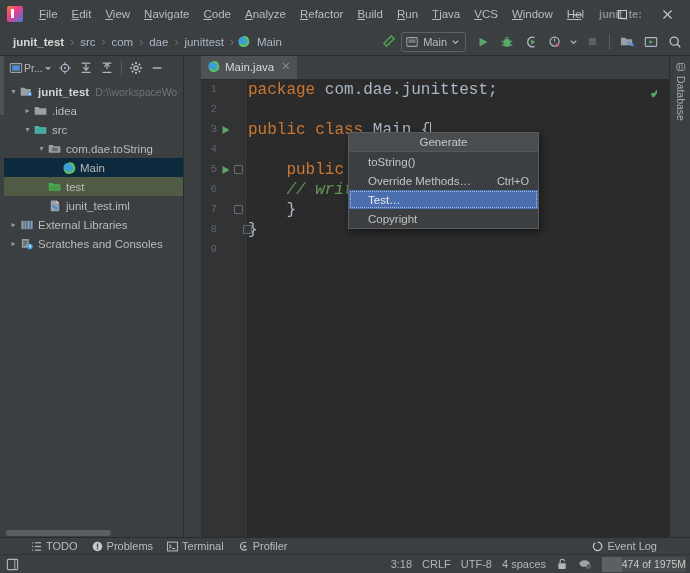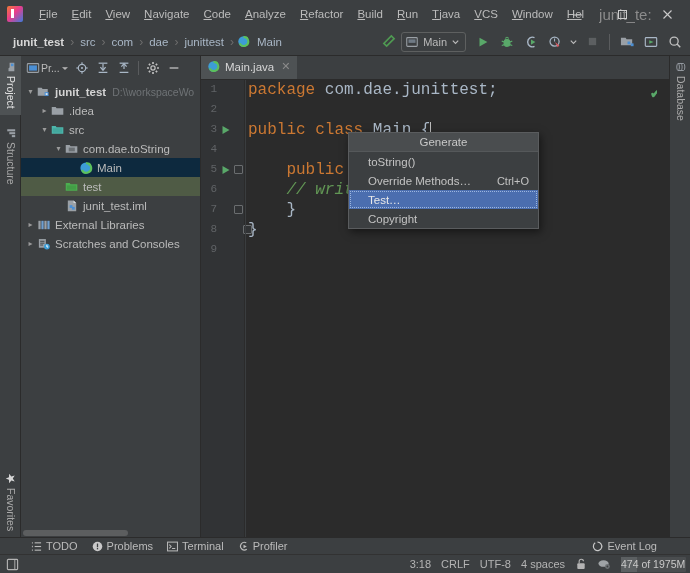--- a/index.html
+++ b/index.html
@@ -29,22 +29,22 @@
     content: ""; position: absolute; left: 4px; top: 3px;
     width: 3px; height: 9px; background: #ffffff;
   }
   .menu { display: flex; align-items: center; }
   .menu-item {
     font-size: 11.5px; color: #bbbbbb;
     padding: 4px 7px; white-space: nowrap; cursor: default;
   }
   .menu-item .mn { text-decoration: underline; }
   .win-title {
-    font-size: 15px; color: #8c8c8c; margin-left: 8px;
-    white-space: nowrap; overflow: hidden; max-width: 56px;
+    font-size: 11px; color: #8c8c8c; margin-left: 8px;
+    white-space: nowrap; overflow: hidden; max-width: 56px; font-weight: bold;
   }
   .win-btns { position: absolute; right: 0; top: 0; height: 28px; display: flex; }
   .win-btn {
     width: 45px; height: 28px; display: flex; align-items: center;
     justify-content: center; color: #cccccc; font-size: 12px;
   }
 
   
   .navbar {
     position: absolute; top: 28px; left: 0; width: 690px; height: 28px;
@@ -82,21 +82,21 @@
   .vtab.active { background: #4e5254; color: #e0e0e0; }
   .vtab .vi { transform: rotate(-90deg); font-size: 9px; }
 
   .rstrip {
     position: absolute; right: 0; top: 56px; width: 21px; bottom: 36px;
     background: #3c3f41; border-left: 1px solid #2b2b2b;
   }
 
   
   .proj {
-    position: absolute; left: 21px; top: 56px; width: 180px; bottom: 36px;
+    position: absolute; left: 4px; top: 56px; width: 180px; bottom: 36px;
     background: #3c3f41; border-right: 1px solid #2b2b2b;
     display: flex; flex-direction: column;
   }
   .proj-tb {
     height: 24px; display: flex; align-items: center; gap: 1px;
     padding: 0 3px; flex: none;
   }
   .ptb-btn {
     height: 20px; min-width: 20px; display: flex; align-items: center;
     justify-content: center; border-radius: 2px; padding: 0 2px;
@@ -230,23 +230,23 @@
     background: #3c3f41; display: flex; align-items: center;
     border-top: 1px solid #323232;
   }
   .sb-left { margin-left: 6px; display: flex; align-items: center; }
   .sb-right {
     position: absolute; right: 4px; display: flex;
     align-items: center; gap: 10px;
   }
   .sb-txt { font-size: 11px; color: #b4b4b4; }
   .memgauge {
-    position: relative; width: 65px; height: 15px;
+    position: relative; width: 84px; height: 15px;
     background: #4a4d4f; border-radius: 1px;
-    display: flex; align-items: center; justify-content: flex-start;
+    display: flex; align-items: center; justify-content: flex-end;
   }
   .memgauge .fill {
     position: absolute; left: 0; top: 0; bottom: 0; width: 22px;
     background: #5c6062;
   }
   .memgauge .mt { position: relative; font-size: 10.5px; color: #c9c9c9; }
 
   svg { display: block; }
 </style>
 </head>

